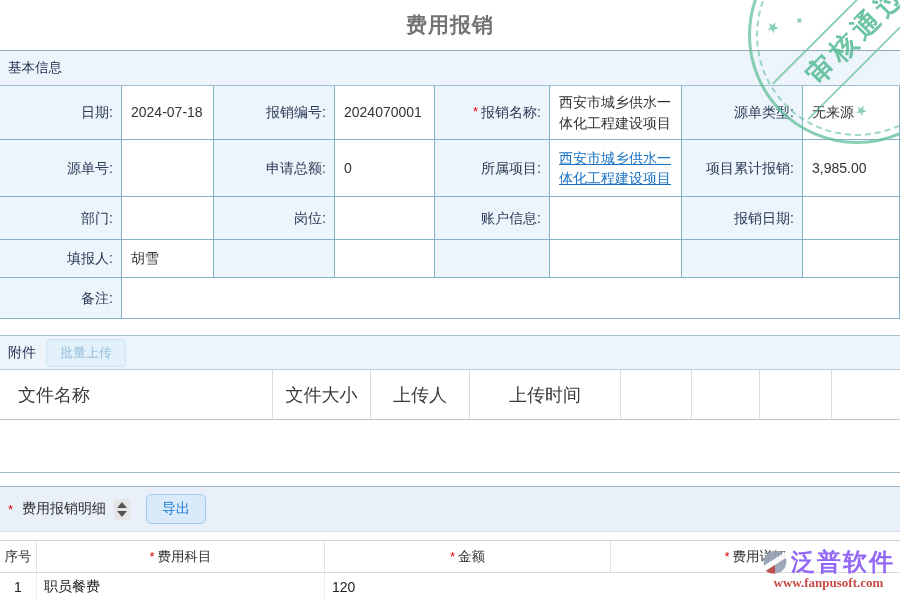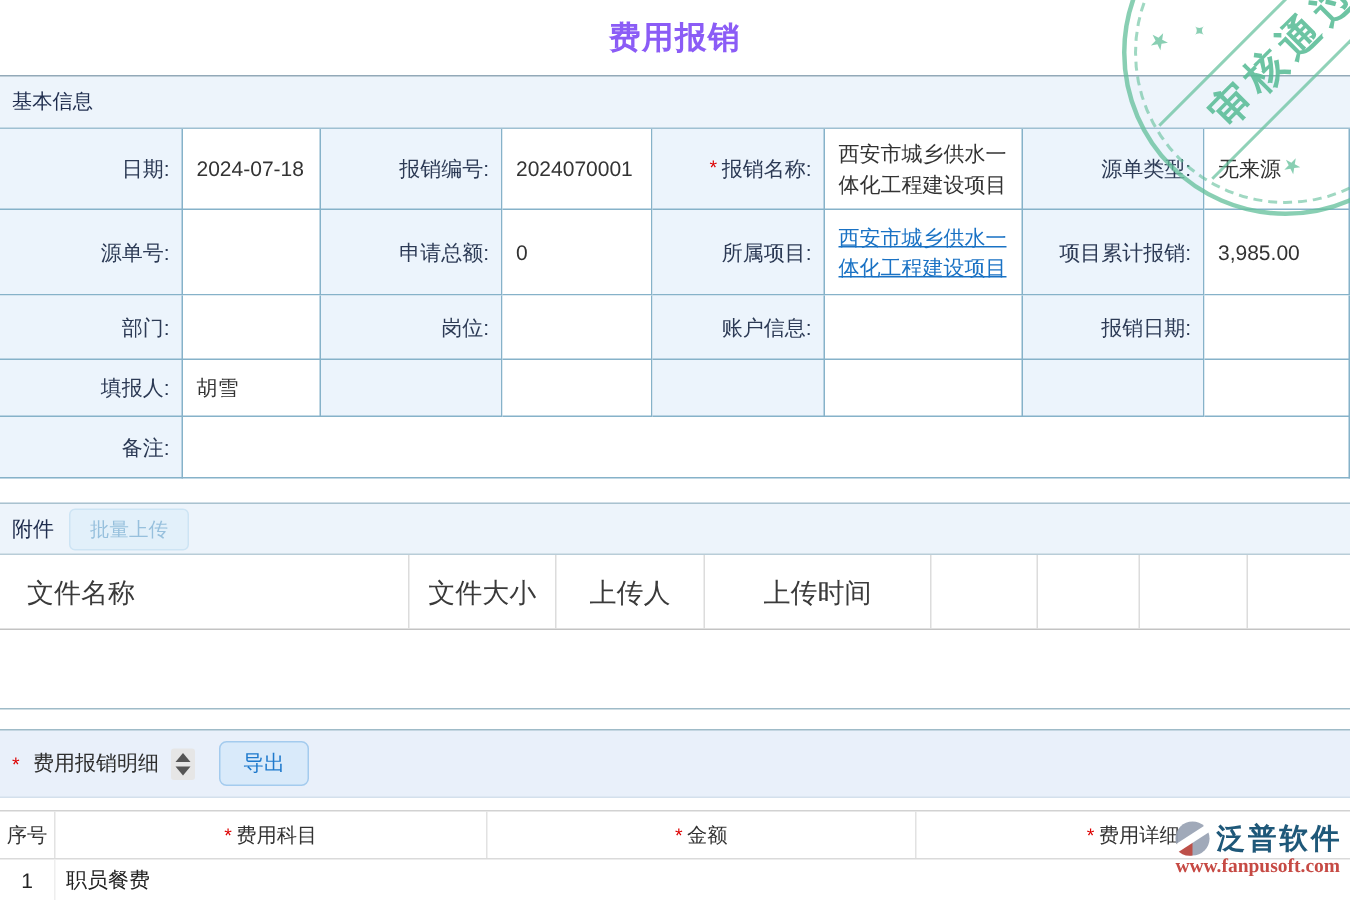--- a/index.html
+++ b/index.html
@@ -2,21 +2,21 @@
 <html><head>
 <meta charset="utf-8">
 <style>
   html,body{margin:0;padding:0;}
   body{
     width:900px;height:600px;overflow:hidden;position:relative;background:#fff;
     font-family:"Liberation Sans","DejaVu Sans",sans-serif;
   }
   
   .title-bar{height:50px;display:flex;align-items:center;justify-content:center;}
-  .page-title{font-size:21px;font-weight:bold;color:#8b5cf6;letter-spacing:1px;}
+  .page-title{font-size:21px;font-weight:bold;color:#737373;letter-spacing:1px;}
 
   
   .band{background:#edf4fb;display:flex;align-items:center;padding-left:8px;box-sizing:border-box;}
   #basic-band{height:36px;border-top:1px solid #93a9b8;border-bottom:1px solid #9fc0d2;
     font-size:13.5px;color:#1e2c4d;}
 
   
   #basic-table{display:grid;grid-template-columns:122px 92px 121px 100px 115px 132px 121px 97px;
     grid-template-rows:54px 57px 43px 38px 41px;}
   .bi-cell{border-right:1px solid #86b2c9;border-bottom:1px solid #86b2c9;
@@ -73,21 +73,21 @@
   .stamp-line.top{top:calc(50% - 26px);}
   .stamp-line.bottom{top:calc(50% + 24px);}
   .stamp-text{position:absolute;left:0;right:0;top:50%;transform:translateY(-52%);
     text-align:center;font-size:27px;font-weight:bold;letter-spacing:5px;
     color:rgba(84,186,147,0.85);}
   .star{position:absolute;color:rgba(97,191,154,0.75);}
 
   
   #watermark{position:absolute;right:5px;top:546px;z-index:5;opacity:0.92;}
   .wm-row{display:flex;align-items:center;gap:3px;justify-content:flex-end;}
-  .wm-brand{font-size:19px;font-weight:bold;color:#0c4a6e;letter-spacing:2px;}
+  .wm-brand{font-size:24px;font-weight:bold;color:#8b5cf6;letter-spacing:2px;}
   .wm-url{font-family:"Liberation Serif","DejaVu Serif",serif;font-weight:bold;
     font-size:13px;color:#c23b35;text-align:center;margin-top:-3px;}
 </style>
 </head>
 <body>
 
 <div class="title-bar">
   <span class="page-title">费用报销</span>
 </div>
 
@@ -241,20 +241,21 @@
       <span>金额</span>
     </div>
     <div class="det-th">
       <span class="req">*</span>
       <span>费用详细</span>
     </div>
   </div>
 <div id="detail-row">
     <div class="det-td center">1</div>
     <div class="det-td left">职员餐费</div>
+    <div class="det-td left">120</div>
   </div>
 
 <div id="stamp">
   <div class="stamp-rot">
     <div class="ring-outer"></div>
     <div class="ring-inner"></div>
     <div class="stamp-line top"></div>
     <div class="stamp-line bottom"></div>
     <div class="stamp-text">审核通过</div>
     <span class="star" style="left:22%;top:16%;font-size:15px;">★</span>

